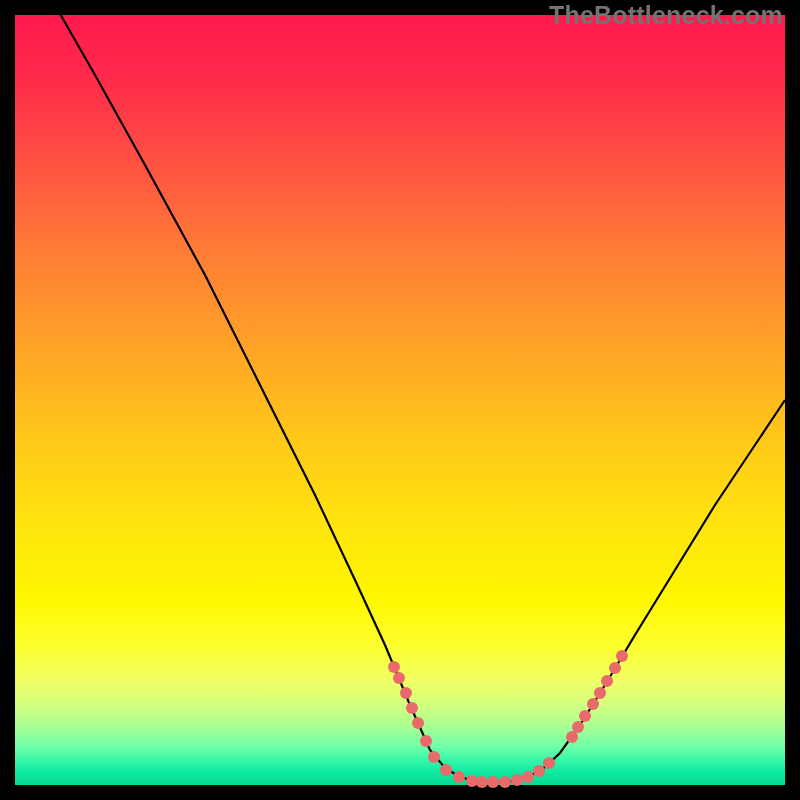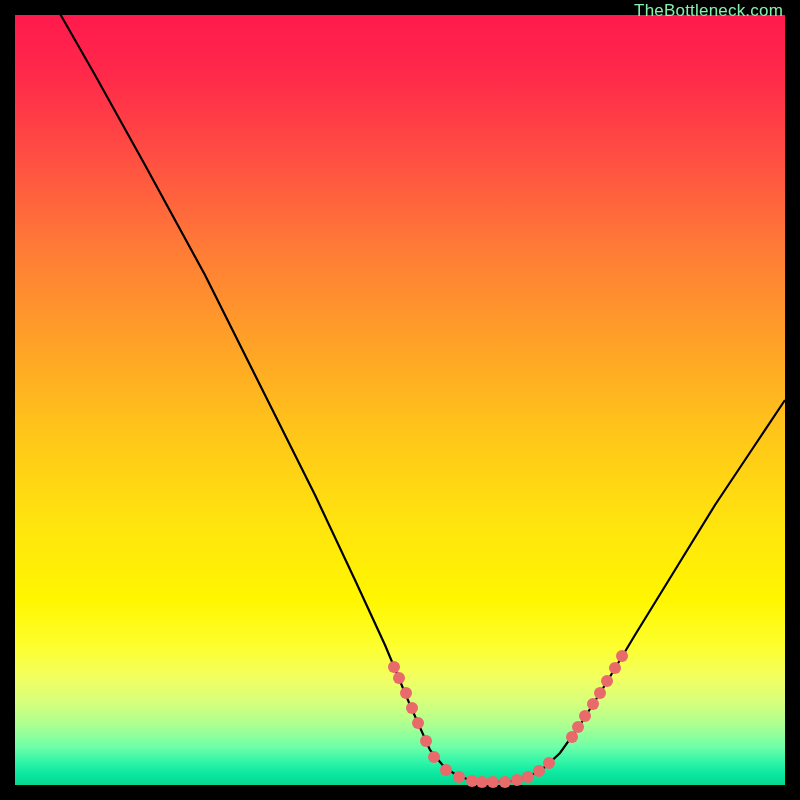--- a/index.html
+++ b/index.html
@@ -35,23 +35,23 @@
       #30f5a8 97%,
       #0be8a0 98.5%,
       #06d890 100%
     );
   }
 
   .watermark {
     position: absolute;
     top: -14px;
     right: 2px;
-    font-size: 17px;
-    font-weight: 400;
-    color: #86efac;
+    font-size: 25px;
+    font-weight: 700;
+    color: #737373;
     letter-spacing: 0.2px;
   }
 
   svg.curve {
     position: absolute;
     inset: 0;
     width: 100%;
     height: 100%;
     overflow: visible;
   }

